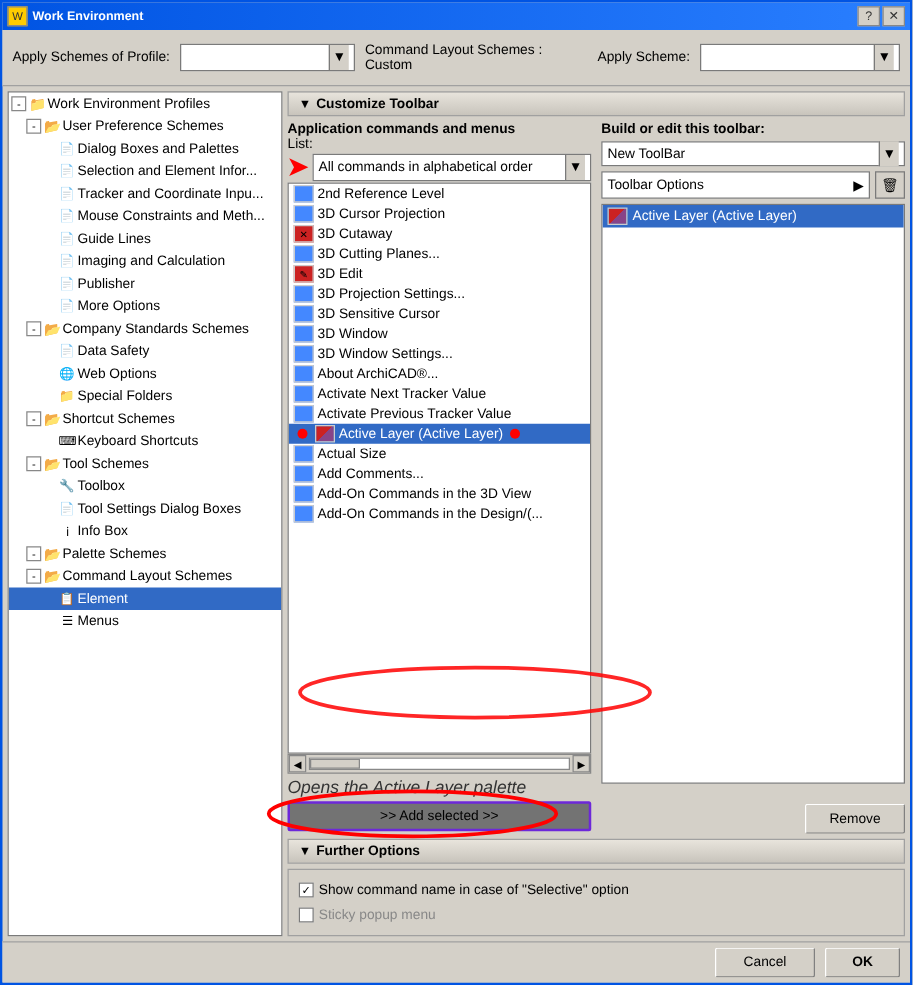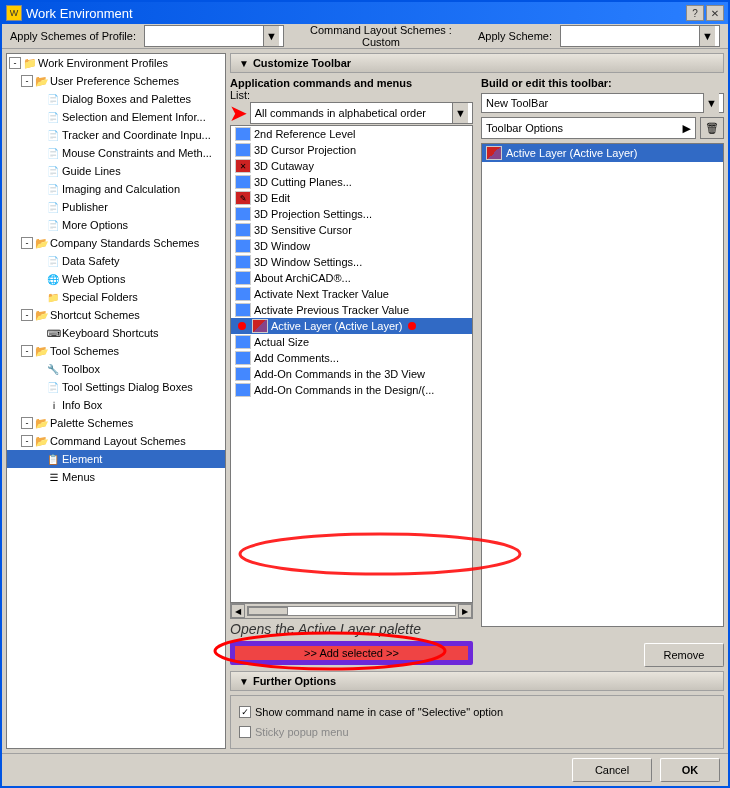--- a/index.html
+++ b/index.html
@@ -38,43 +38,43 @@
       border: 1px solid #888;
       display: flex;
       align-items: center;
       justify-content: center;
       font-size: 9px;
       color: #333;
       flex-shrink: 0;
     }
     .title-bar-text {
       flex: 1;
-      font-size: 13px;
-      font-weight: normal;
+      font-size: 10px;
+      font-weight: bold;
     }
     .title-bar-btns {
       display: flex;
       gap: 2px;
     }
     .title-bar-btn {
       width: 18px;
       height: 16px;
       background: #d4d0c8;
       border: 1px solid #888;
       display: flex;
       align-items: center;
       justify-content: center;
       font-size: 10px;
       cursor: pointer;
       color: #333;
     }
 
     .toolbar-row {
       background: #d4d0c8;
-      padding: 0 8px;
+      padding: 10px 8px;
       display: flex;
       align-items: center;
       gap: 8px;
       border-bottom: 1px solid #a0a0a0;
       flex-shrink: 0;
     }
 
     .dropdown-btn {
       background: white;
       border: 1px solid #7a7a7a;
@@ -92,21 +92,21 @@
       height: 20px;
       width: 16px;
       display: flex;
       align-items: center;
       justify-content: center;
       margin-left: 4px;
     }
 
     .cmd-label {
       flex: 1;
-      text-align: center;
+      text-align: left;
       font-size: 11px;
     }
     .apply-scheme-dropdown {
       background: white;
       border: 1px solid #7a7a7a;
       height: 22px;
       min-width: 160px;
       display: flex;
       align-items: center;
       padding: 0 4px;
@@ -676,21 +676,21 @@
 
           </div>
 
           <div class="status-text">Opens the Active Layer palette</div>
 
           <div style="position:relative;display:flex;align-items:center;gap:4px;padding:2px 0;">
 
             <svg style="position:absolute;left:-20px;top:-8px;width:260px;height:45px;pointer-events:none;z-index:10;">
               <ellipse cx="120" cy="20" rx="115" ry="18" fill="none" stroke="red" stroke-width="3"></ellipse>
             </svg>
-            <button class="win-btn" style="flex:1;background:#ef4444;border:5px solid #6d28d9;">&gt;&gt; Add selected &gt;&gt;</button>
+            <button class="win-btn" style="flex:1;background:#737373;border:2px solid #6d28d9;">&gt;&gt; Add selected &gt;&gt;</button>
           </div>
 
         </div>
 
         <div class="right-col">
           <span class="col-title">Build or edit this toolbar:</span>
 
           <div class="new-toolbar-dropdown">
             <span>New ToolBar</span>
             <div class="list-dropdown-arrow">▼</div>

